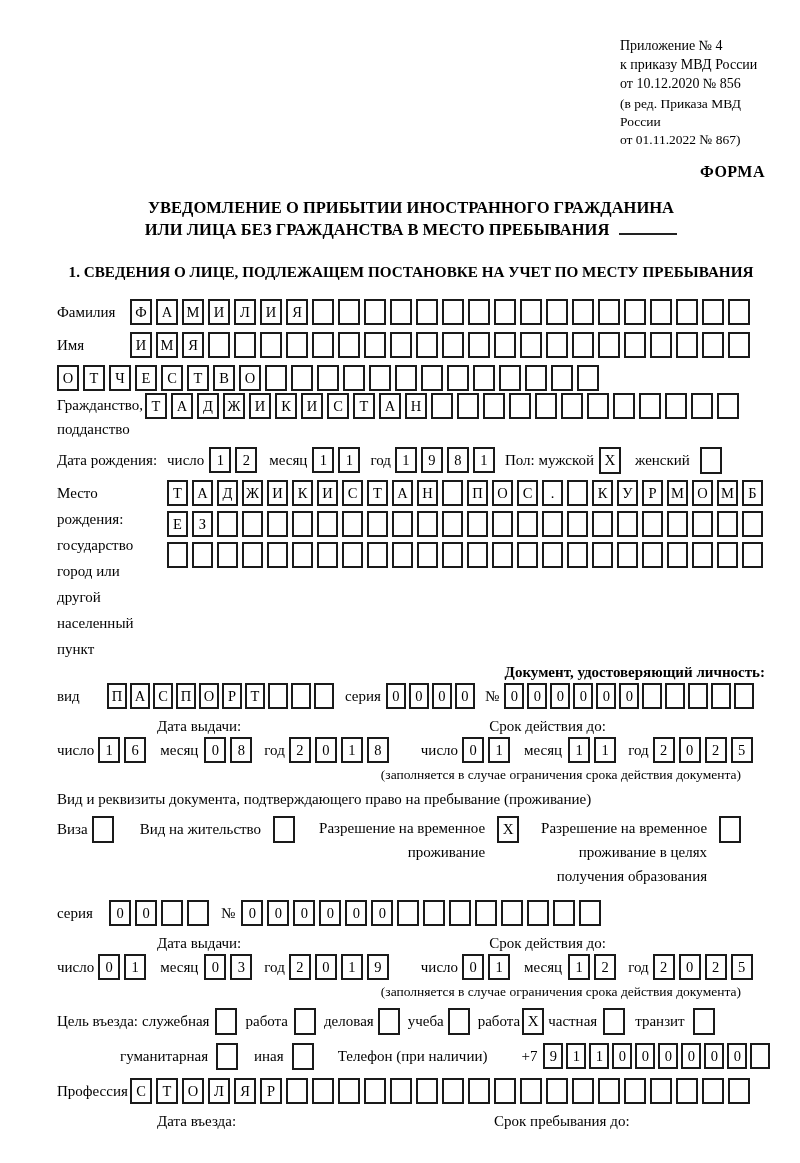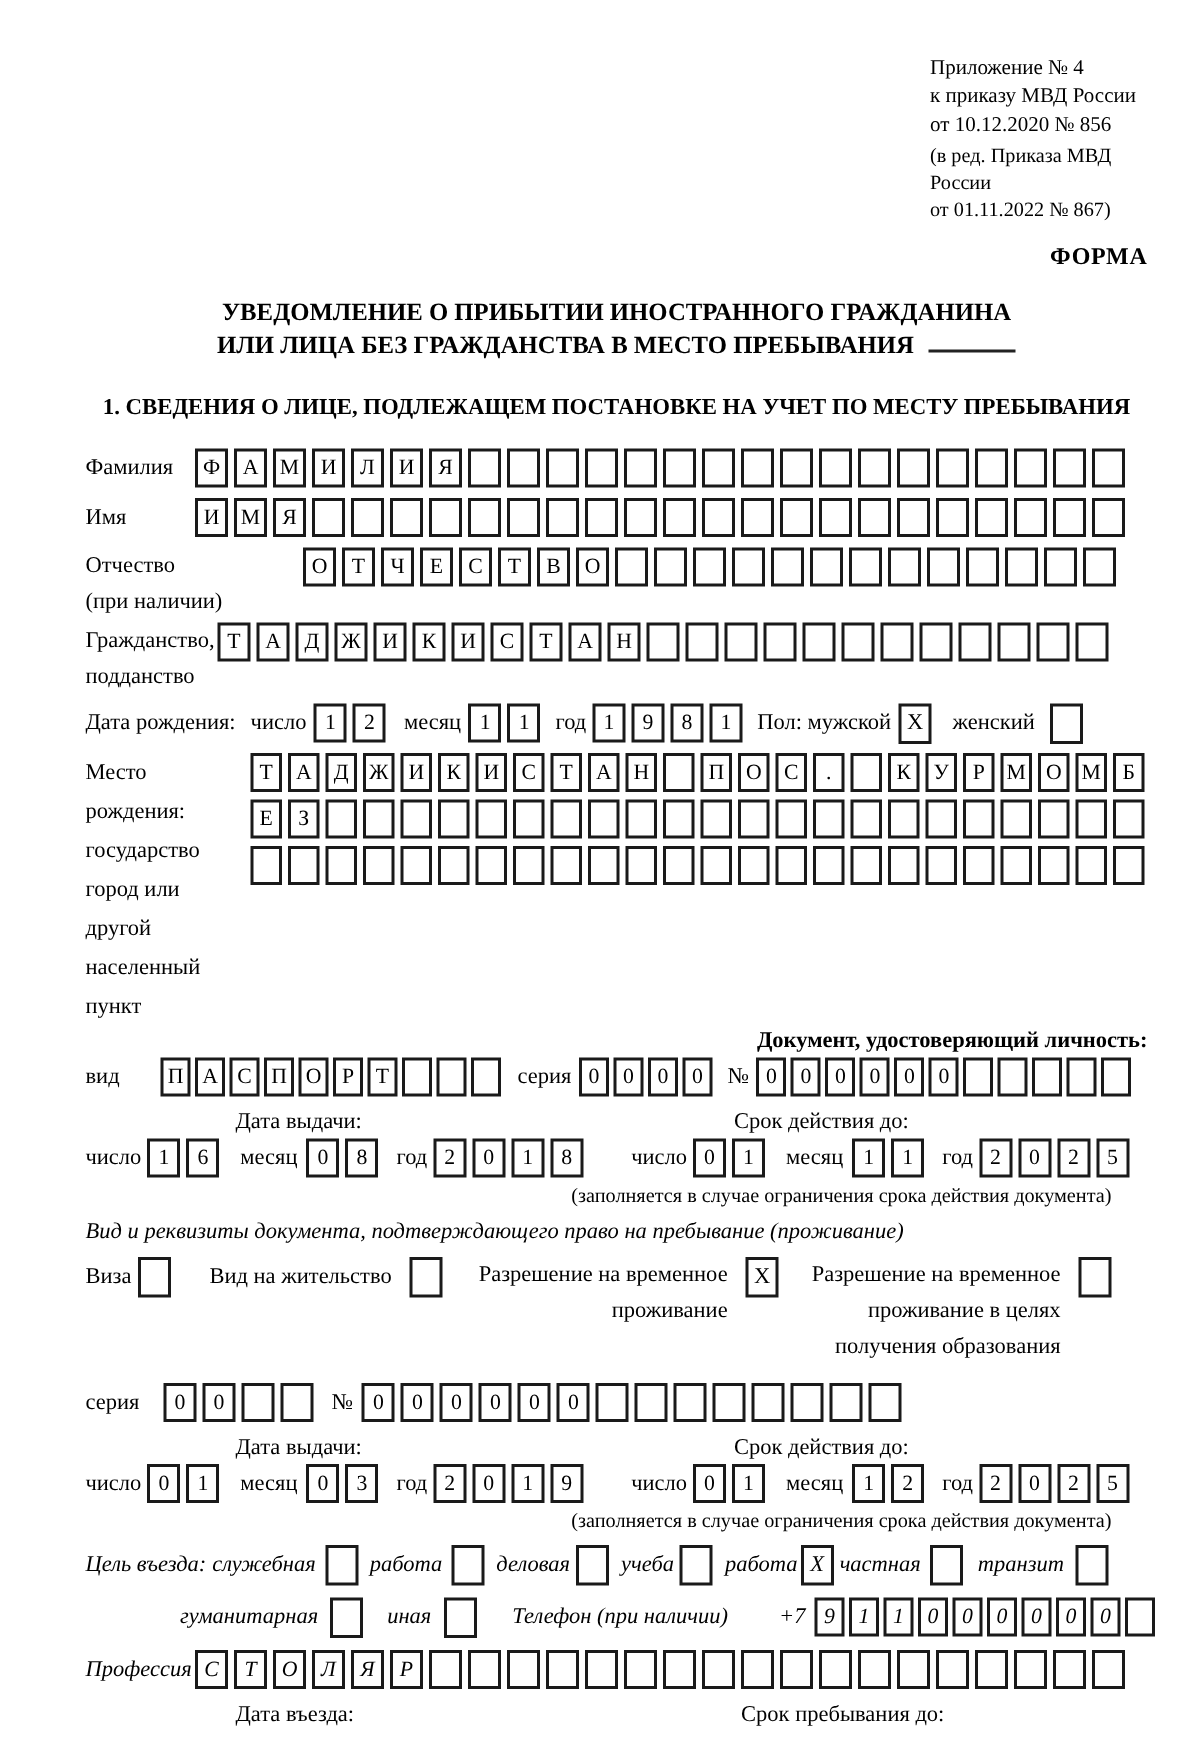--- a/index.html
+++ b/index.html
@@ -34,21 +34,21 @@
   .t2 .cell { width: 20px; margin-right: 3px; }
   .t3 .cell { width: 21px; margin-right: 4px; }
   .cb {
     flex: none; display: inline-block; width: 22px; height: 27px;
     border: 2px solid #1a1a1a; text-align: center; line-height: 23px; font-size: 15px;
   }
   .center { text-align: right; }
   .date-heads { display: flex; font-size: 15px; margin-top: 8px; }
   .date-group { display: flex; align-items: flex-start; }
   .note { font-size: 13.5px; margin-top: 3px; }
-  .mt2 { margin-top: 2px; } .mt8 { margin-top: 8px; font-style: italic; }
+  .mt2 { margin-top: 2px; } .mt8 { margin-top: 8px; }
 </style>
 </head>
 <body>
 
 <div class="page">
 
   <div class="hdr-note pre">Приложение № 4
 к приказу МВД России
 от 10.12.2020 № 856</div>
   <div class="hdr-edition pre">(в ред. Приказа МВД России
@@ -116,24 +116,20 @@
         <span class="cell"></span>
         <span class="cell"></span>
         <span class="cell"></span>
         <span class="cell"></span>
         <span class="cell"></span>
         <span class="cell"></span>
       </span>
   </div>
 
   <div class="row">
-    <span style="width:145px; flex:none">
-      <div class="lbl2">Отчество</div>
-      <div class="lbl2">(при наличии)</div>
-    </span>
     <span class="cells">
         <span class="cell">О</span>
         <span class="cell">Т</span>
         <span class="cell">Ч</span>
         <span class="cell">Е</span>
         <span class="cell">С</span>
         <span class="cell">Т</span>
         <span class="cell">В</span>
         <span class="cell">О</span>
         <span class="cell"></span>

